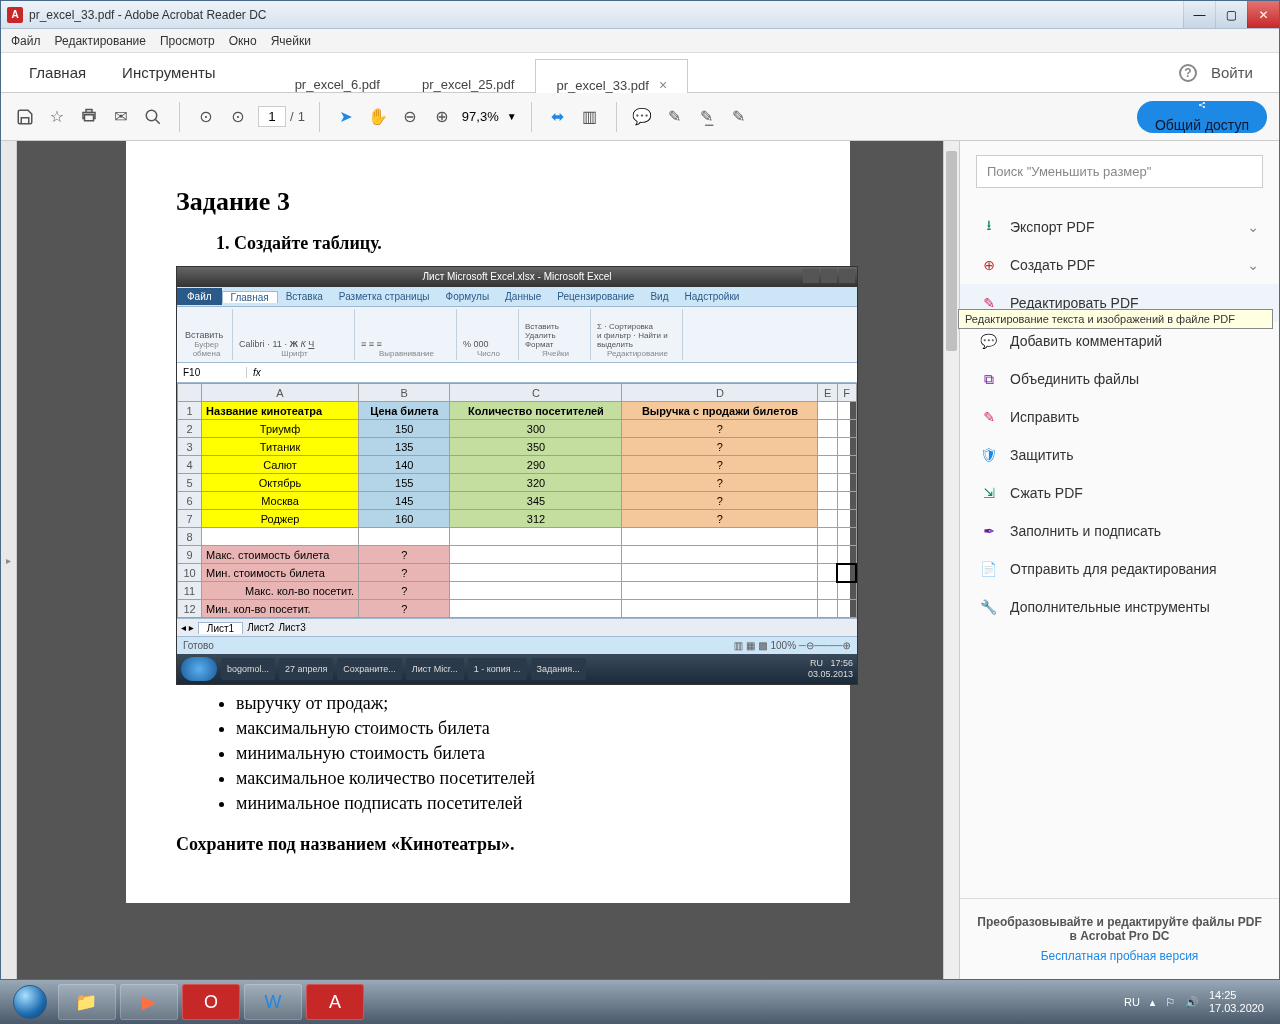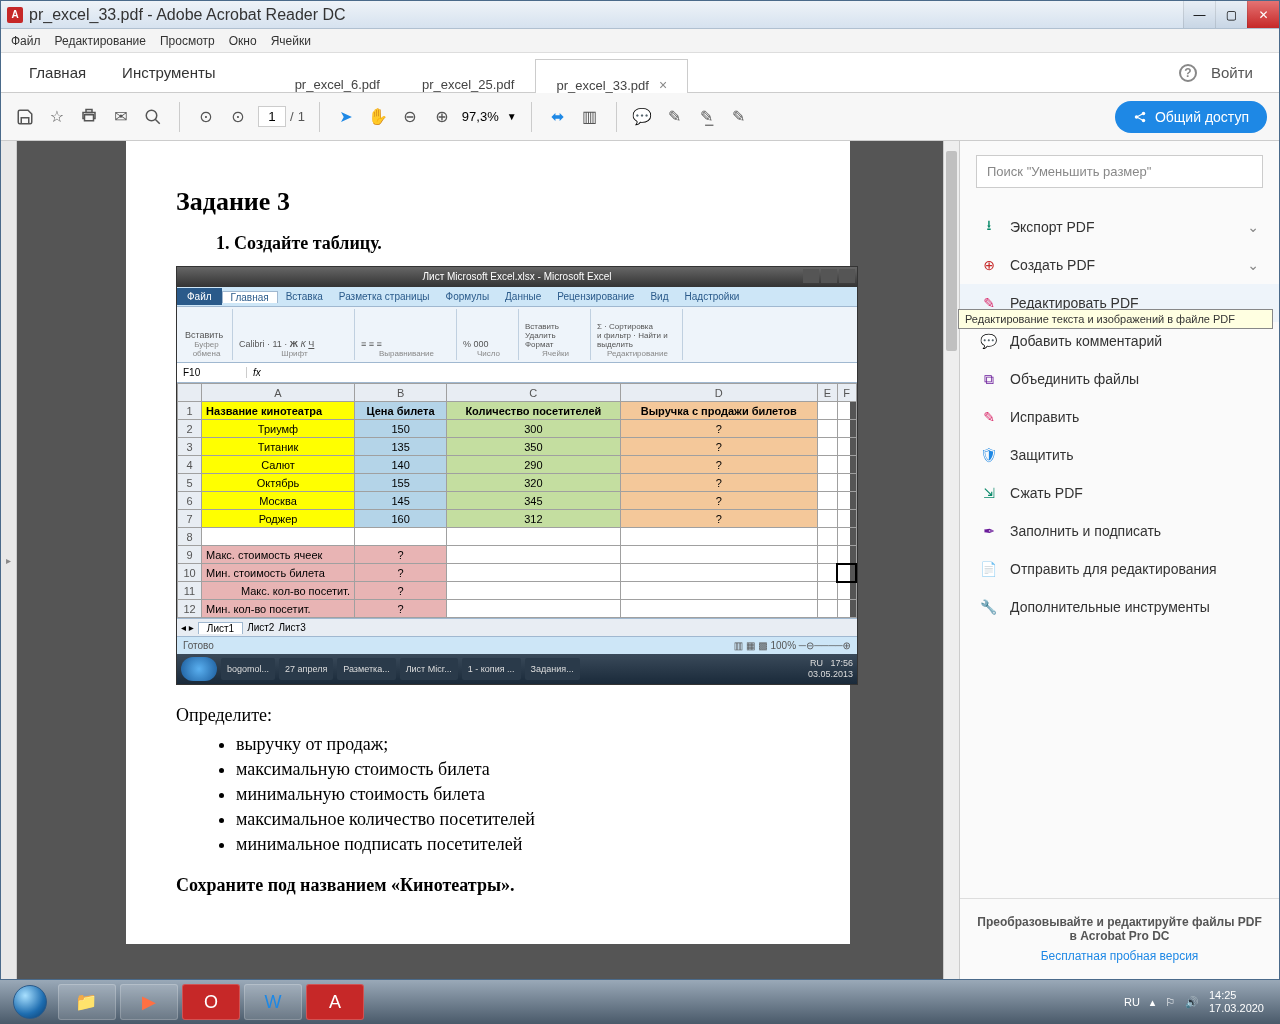--- a/index.html
+++ b/index.html
@@ -2,21 +2,21 @@
 <html><head>
 <meta charset="utf-8">
 <style>
 * { margin: 0; padding: 0; box-sizing: border-box; }
 html, body { width: 1280px; height: 1024px; font-family: "Segoe UI", Tahoma, sans-serif; font-size: 12px; background: #d0d0d0; overflow: hidden; }
 
 
 .window { width: 1280px; height: 980px; background: #fff; display: flex; flex-direction: column; border: 1px solid #4a6a8a; }
 .titlebar { height: 28px; background: linear-gradient(to bottom, #eef3f8, #d6e2ef); display: flex; align-items: center; border-bottom: 1px solid #b0c0d0; }
 .titlebar .app-icon { width: 16px; height: 16px; margin: 0 6px; background: #c62828; border-radius: 2px; display: flex; align-items: center; justify-content: center; color:#fff; font-size:10px; font-weight:bold; }
-.titlebar .title { flex: 1; font-size: 16px; color: #333; }
+.titlebar .title { flex: 1; font-size: 12px; color: #333; }
 .win-btns { display: flex; height: 100%; }
 .win-btn { width: 32px; display: flex; align-items: center; justify-content: center; border-left: 1px solid rgba(0,0,0,0.1); }
 .win-btn.close { background: linear-gradient(to bottom, #e57373, #c62828); color: #fff; }
 .win-btn.min, .win-btn.max { background: linear-gradient(to bottom, #e8eef5, #c8d6e5); }
 
 .menubar { height: 24px; background: #f4f4f4; border-bottom: 1px solid #ddd; display: flex; align-items: center; gap: 14px; padding: 0 10px; font-size: 12px; color: #333; }
 
 .tabbar { height: 40px; background: #fff; border-bottom: 1px solid #ccc; display: flex; align-items: center; padding: 0 10px; }
 .tabbar .primary { font-size: 15px; color: #333; padding: 0 18px; }
 .doc-tabs { flex: 1; display: flex; height: 100%; align-items: flex-end; margin-left: 40px; }
@@ -25,21 +25,21 @@
 .doc-tab .x { margin-left: 10px; color: #888; font-size: 14px; }
 .right-login { display: flex; align-items: center; gap: 14px; padding-right: 16px; font-size: 15px; color: #555; }
 .help-icon { width: 18px; height: 18px; border: 2px solid #888; border-radius: 50%; display:flex; align-items:center; justify-content:center; font-size:12px; color:#888; font-weight:bold; }
 
 .toolbar { height: 48px; background: #f7f7f7; border-bottom: 1px solid #ccc; display: flex; align-items: center; padding: 0 12px; gap: 8px; }
 .tb-icon { width: 24px; height: 24px; display:flex; align-items:center; justify-content:center; color:#555; font-size:16px; }
 .tb-sep { width: 1px; height: 30px; background: #ccc; margin: 0 6px; }
 .tb-page { display:flex; align-items:center; gap:4px; font-size:13px; color:#555; }
 .tb-page input { width: 28px; text-align:center; border:1px solid #ccc; padding:2px; }
 .tb-zoom { display:flex; align-items:center; gap:8px; font-size:13px; }
-.share-btn { margin-left: auto; height: 32px; padding: 0 18px; background: #1e88e5; color: #ffffff; border-radius: 16px; display:flex; align-items:center; gap:8px; font-size:14px; }
+.share-btn { margin-left: auto; height: 32px; padding: 0 18px; background: #1e88e5; color: #0f172a; border-radius: 16px; display:flex; align-items:center; gap:8px; font-size:14px;flex-direction:column; }
 
 .main { flex: 1; display: flex; overflow: hidden; }
 .edge-sidebar { width: 16px; background: #e8e8e8; border-right: 1px solid #ccc; display:flex; align-items:center; justify-content:center; color:#888; font-size:10px; }
 .doc-area { flex: 1; background: #555; overflow: auto; position: relative; }
 .scrollbar-v { position:absolute; right:0; top:0; bottom:0; width:16px; background:#eee; border-left:1px solid #ccc; }
 .scrollbar-v .thumb { position:absolute; left:2px; right:2px; top:10px; height:200px; background:#c0c0c0; border-radius:2px; }
 
 .page { width: 724px; margin: 0 auto; background: #fff; padding: 30px 50px 40px 50px; font-family: "Times New Roman", serif; }
 .page h1 { font-size: 26px; font-weight: bold; margin: 16px 0; }
 .page .ol-item { font-size: 18px; font-weight: bold; margin: 12px 0 12px 40px; }
@@ -339,21 +339,21 @@
                   <th class="rownum">8</th>
                   <td></td>
                   <td></td>
                   <td></td>
                   <td></td>
                   <td></td>
                   <td></td>
                 </tr>
             <tr>
                   <th class="rownum">9</th>
-                  <td class="col-a-pink" style="text-align:left">Макс. стоимость ячеек</td>
+                  <td class="col-a-pink" style="text-align:left">Макс. стоимость билета</td>
                   <td class="col-a-pink">?</td>
                   <td></td>
                   <td></td>
                   <td></td>
                   <td></td>
                 </tr>
             <tr>
                   <th class="rownum row-yellow-num">10</th>
                   <td class="col-a-pink" style="text-align:left">Мин. стоимость билета</td>
                   <td class="col-a-pink">?</td>
@@ -386,29 +386,28 @@
             ◂ ▸ <span class="sheet">Лист1</span><span>Лист2</span><span>Лист3</span>
           </div>
           <div class="ex-status">
             <span>Готово</span>
             <span>▥ ▦ ▩ <span>100%</span> ─⊖────⊕</span>
           </div>
           <div class="ex-taskbar">
             <div class="start"></div>
             <div class="task">bogomol...</div>
             <div class="task">27 апреля</div>
-            <div class="task">Разметка...</div>
+            <div class="task">Сохраните...</div>
             <div class="task">Лист Micr...</div>
             <div class="task">1 - копия ...</div>
             <div class="task">Задания...</div>
             <div class="tray"><span>RU</span> &nbsp; <span>17:56</span><br><span>03.05.2013</span></div>
           </div>
         </div>
 
-        <div class="body-text">Определите:</div>
         <ul>
           <li>выручку от продаж;</li>
           <li>максимальную стоимость билета</li>
           <li>минимальную стоимость билета</li>
           <li>максимальное количество посетителей</li>
           <li>минимальное подписать посетителей</li>
         </ul>
         <div class="body-text" style="font-weight:bold">Сохраните под названием «Кинотеатры».</div>
       </div>
       <div class="scrollbar-v">

